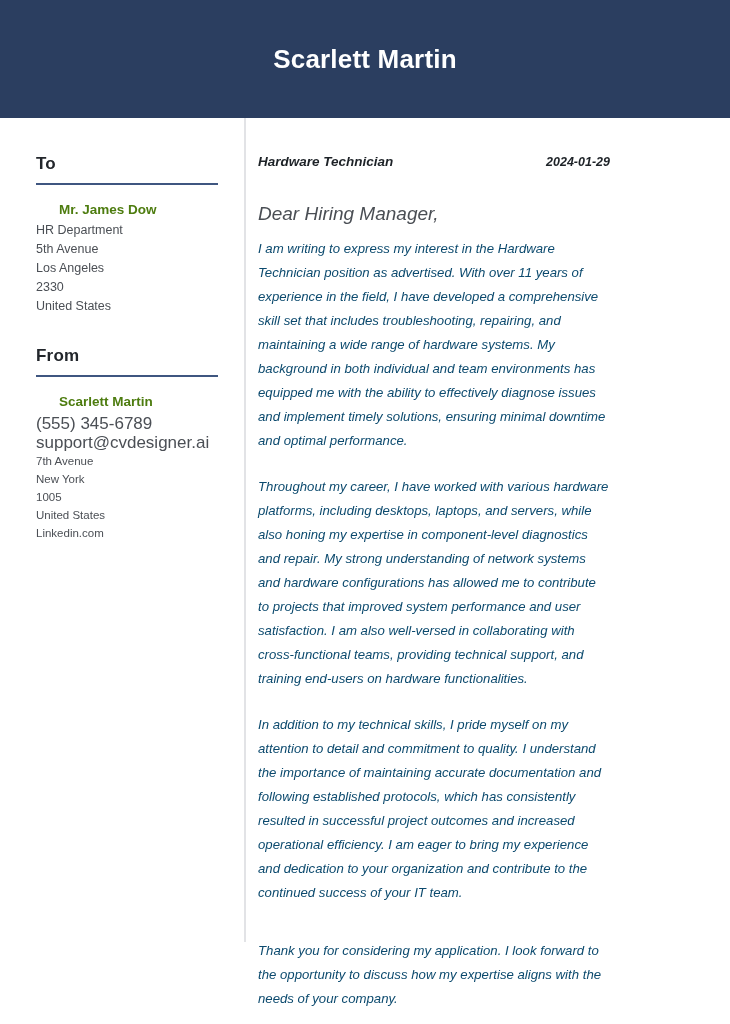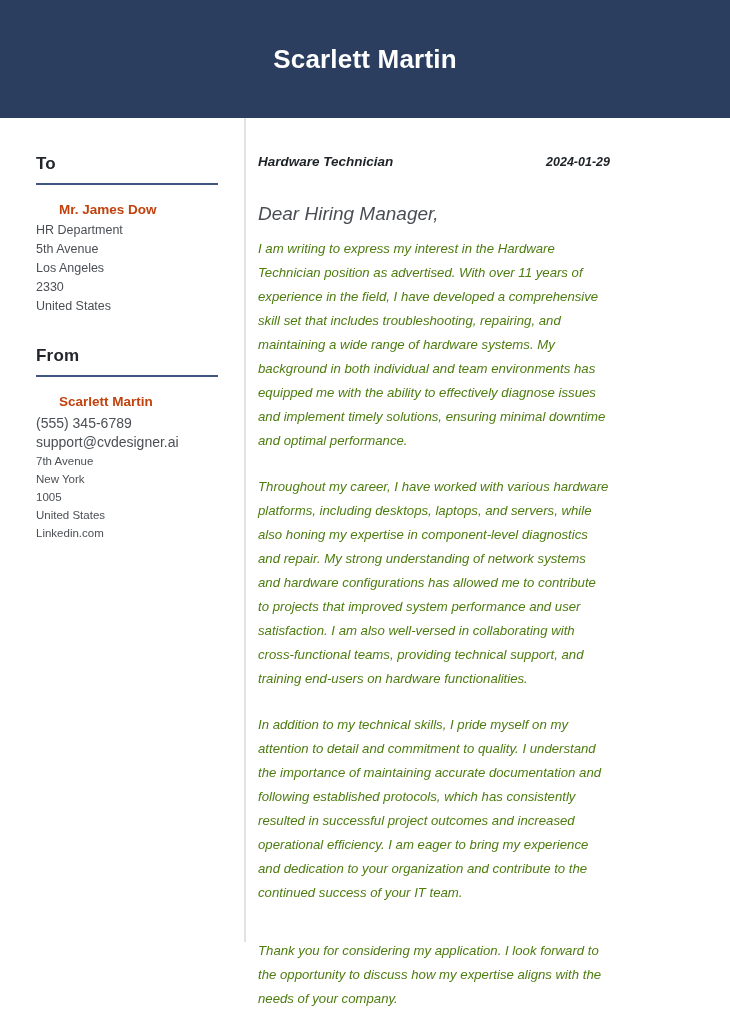--- a/index.html
+++ b/index.html
@@ -82,35 +82,35 @@
   }
   .addr-line {
     font-size: 12.5px;
     line-height: 19px;
     color: #4b4f55;
     white-space: nowrap;
   }
   .addr-line.strong {
     font-size: 13.5px;
     font-weight: bold;
-    color: #c2410c;
+    color: #4d7c0f;
     line-height: 21px;
     margin-bottom: 1px;
     padding-left: 23px;
   }
   .from-block .addr-line {
     font-size: 11.5px;
     line-height: 18px;
   }
   .from-block .addr-line.strong {
     font-size: 13.5px;
     line-height: 22px;
   }
   .from-block .addr-line.medium {
-    font-size: 14px;
+    font-size: 17px;
     line-height: 19px;
   }
 
   
   .main-top {
     display: flex;
     align-items: baseline;
     justify-content: space-between;
     margin-bottom: 34px;
   }
@@ -126,21 +126,21 @@
   }
   .salutation {
     font-size: 19px;
     line-height: 22px;
     color: #4a4e54;
     margin-bottom: 12px;
   }
   .para {
     font-size: 13.2px;
     line-height: 24px;
-    color: #4d7c0f;
+    color: #0c4a6e;
     margin: 0 0 22px 0;
     text-align: left;
   }
   .para.closing {
     margin-top: 34px;
     margin-bottom: 0;
   }
   .sign-off {
     margin-top: 44px;
   }

